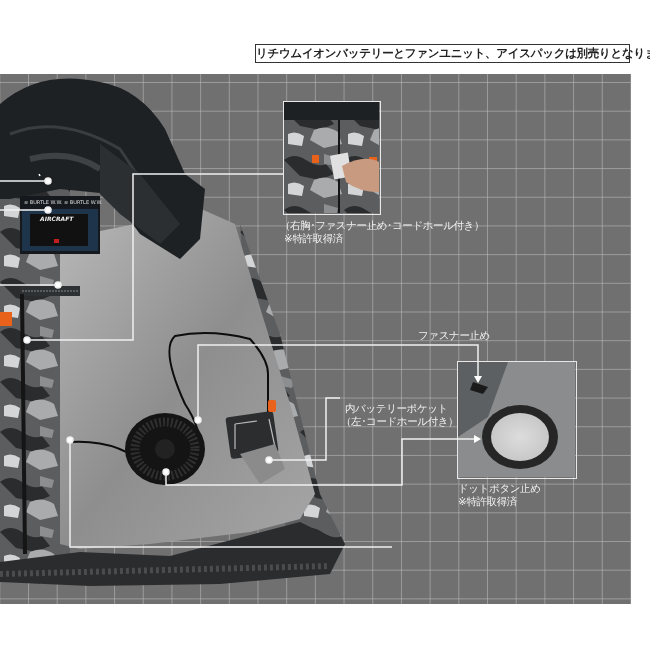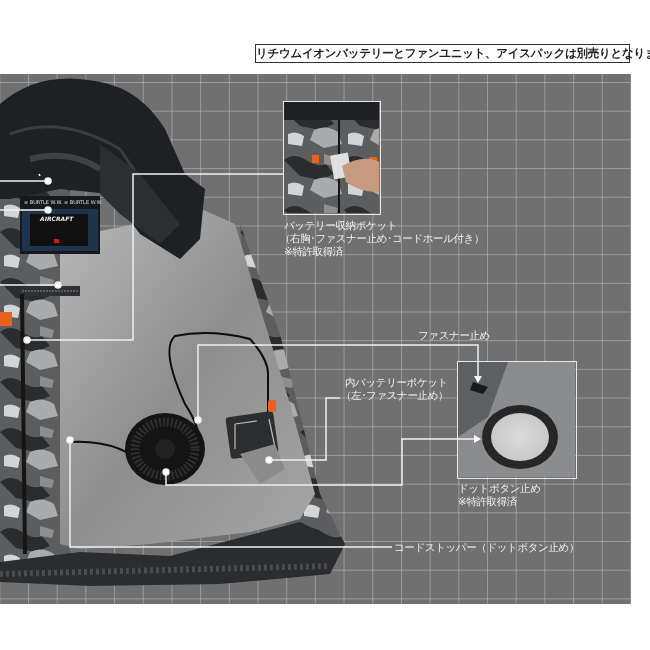--- a/index.html
+++ b/index.html
@@ -150,35 +150,31 @@
 
     <path d="M166 398 L166 411 L402 411 L402 365 L478 365"></path>
     <polygon points="474,361 481,365 474,369" fill="#fff" stroke="none"></polygon>
     <circle cx="166" cy="398" r="3" fill="#fff"></circle>
 
     <path d="M70 366 L70 473 L392 473"></path>
       <circle cx="70" cy="366" r="3" fill="#fff"></circle>
   </svg>
 
   <div class="label" style="left:284px;top:145px;">
-    <div>バッテリー収納ポケット</div>
     <div style="margin-left:-4px;">（右胸･ファスナー止め･コードホール付き）</div>
     <div>※特許取得済</div>
   </div>
 
   <div class="label" style="left:418px;top:255px;">
     <div>ファスナー止め</div>
   </div>
 
-  <div class="label" style="left:345px;top:302px;">
+  <div class="label" style="left:345px;top:328px;">
     <div>内バッテリーポケット</div>
-    <div style="margin-left:-4px;">（左･ファスナー止め）</div>
+    <div style="margin-left:-4px;">（左･コードホール付き）</div>
   </div>
 
   <div class="label" style="left:458px;top:408px;">
     <div>ドットボタン止め</div>
     <div>※特許取得済</div>
   </div>
 
-  <div class="label" style="left:394px;top:467px;">
-    <div>コードストッパー（ドットボタン止め）</div>
-  </div>
 </div>
 
 </body></html>

